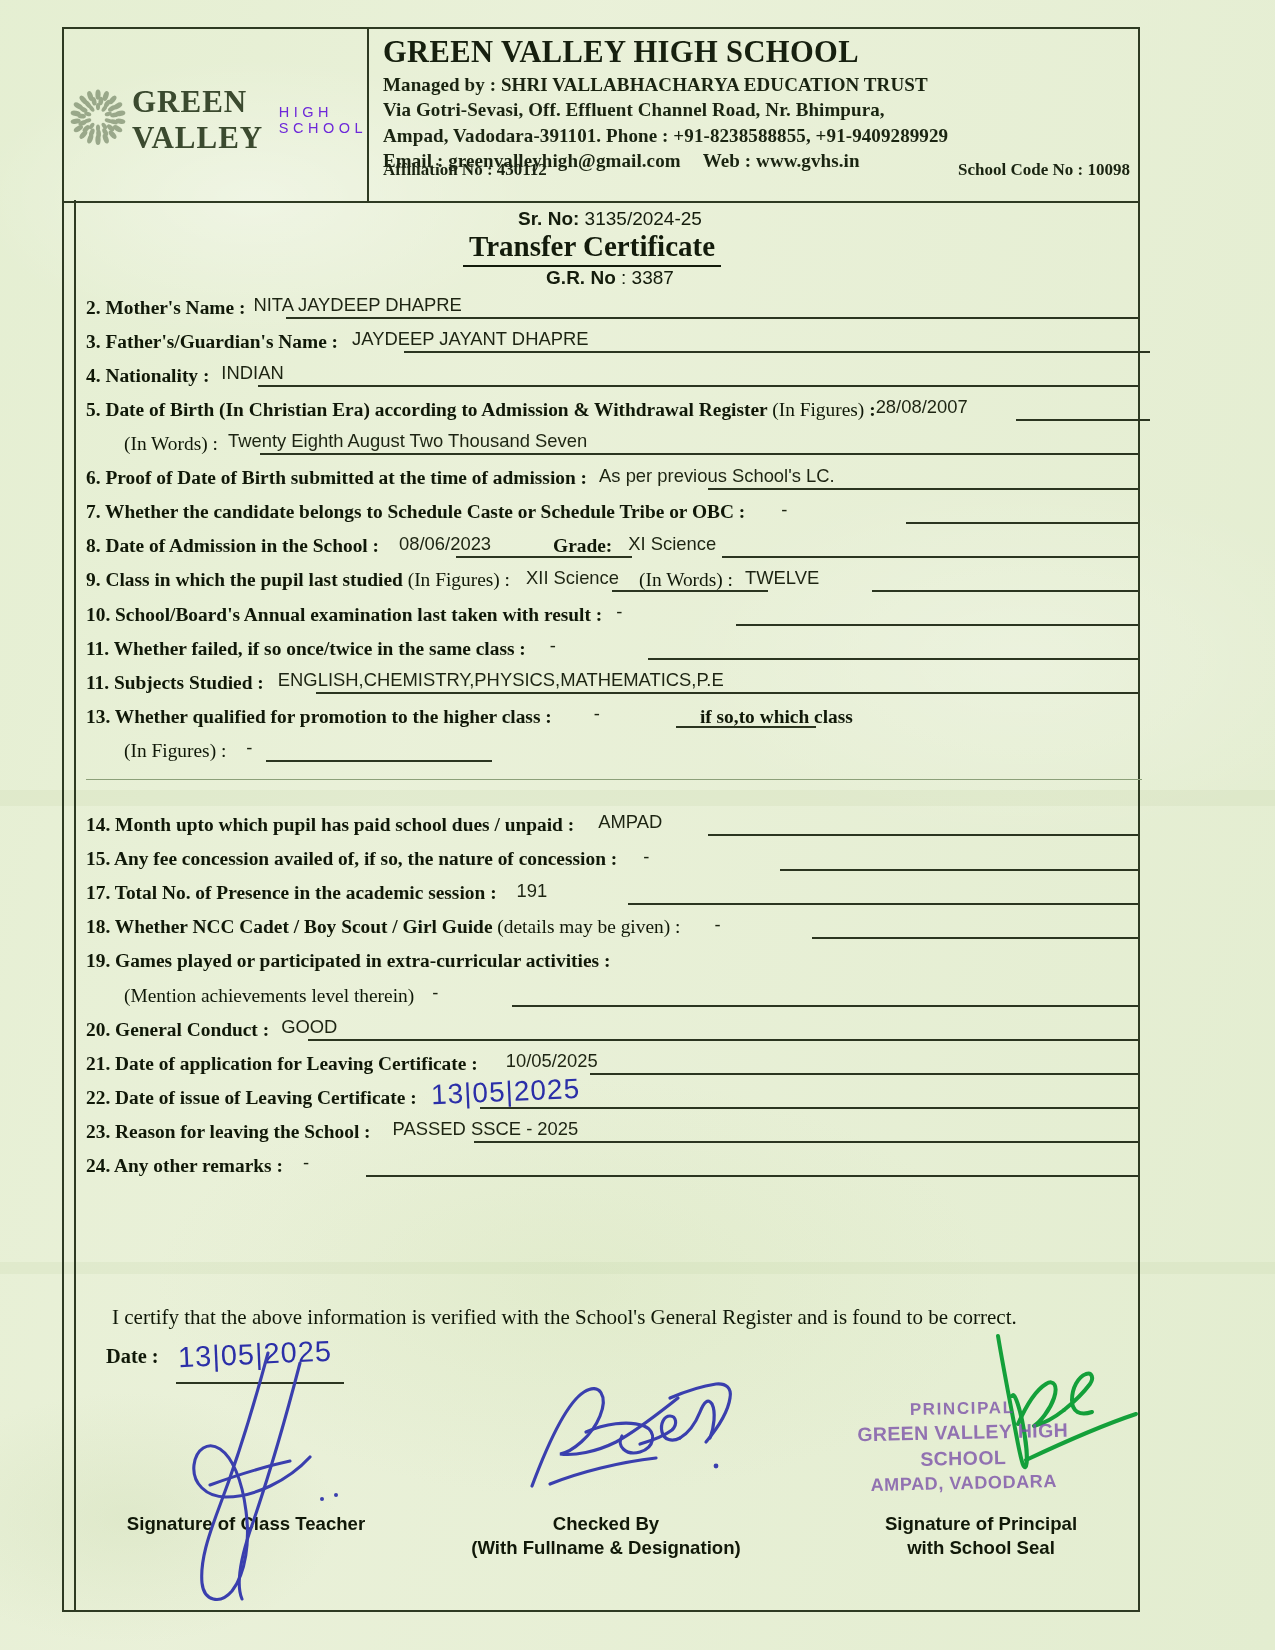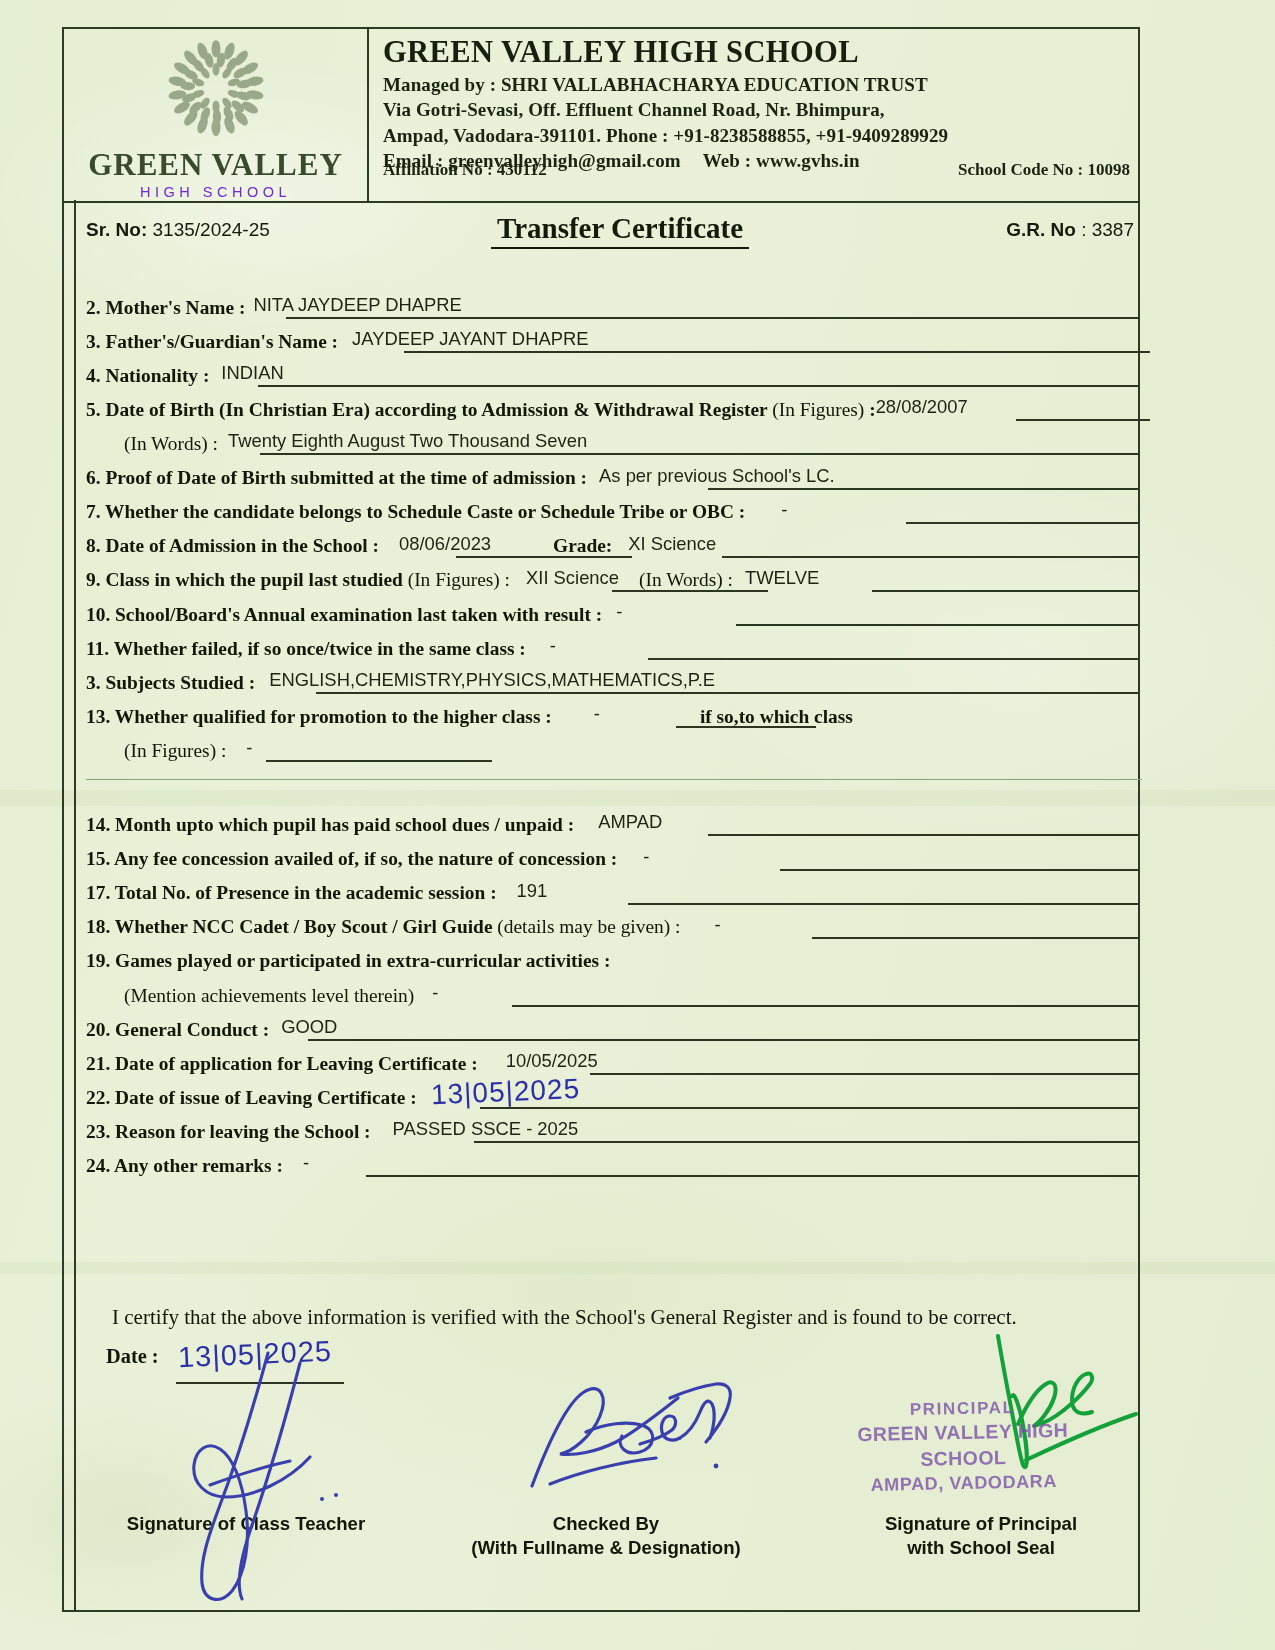--- a/index.html
+++ b/index.html
@@ -54,21 +54,21 @@
     position: absolute;
     left: 64px; top: 29px;
     width: 1074px; height: 172px;
     display: flex;
     z-index: 4;
   }
   .logo-cell {
     width: 305px;
     border-right: 2.5px solid #2e3a22;
     position: relative;
-    display: flex; flex-direction: column;
+    display: flex; 
     align-items: center; justify-content: flex-start;
     padding-top: 8px;
   }
   .logo-mark { width: 118px; height: 108px; opacity: 0.62; }
   .logo-word {
     font-family: "Liberation Serif", serif;
     font-size: 31px; font-weight: 700;
     letter-spacing: 1px;
     color: #3b4a2f;
     margin-top: 2px;
@@ -111,20 +111,21 @@
     border-top: 2.5px solid #2e3a22;
     z-index: 4;
   }
 
   
   .title-row {
     position: absolute;
     left: 86px; top: 208px; width: 1048px; height: 44px;
     display: flex; align-items: center; justify-content: space-between;
     z-index: 4;
+    flex-direction: column;
   }
   .srno, .grno {
     font-family: "Liberation Sans", sans-serif;
     font-size: 19px; color: #141c0c;
   }
   .srno b, .grno b { font-weight: 700; }
   .cert-title {
     font-family: "Liberation Serif", serif;
     font-weight: 700; font-size: 29px;
     color: #131b0b;
@@ -506,21 +507,21 @@
     <span class="ul" style="left:650px; right:4px;"></span>
   </div>
 
   <div class="row">
     <span class="lbl">11. Whether failed, if so once/twice in the same class :</span>
     <span class="val" style="margin-left:20px;">-</span>
     <span class="ul" style="left:562px; right:4px;"></span>
   </div>
 
   <div class="row">
-    <span class="lbl">3. Subjects Studied :</span>
+    <span class="lbl">11. Subjects Studied :</span>
     <span class="val" style="margin-left:10px;">ENGLISH,CHEMISTRY,PHYSICS,MATHEMATICS,P.E</span>
     <span class="ul" style="left:230px; right:4px;"></span>
   </div>
 
   <div class="row">
     <span class="lbl">13. Whether qualified for promotion to the higher class :</span>
     <span class="val" style="margin-left:38px;">-</span>
     <span class="lbl ital" style="margin-left:96px;">if so,to which class</span>
     <span class="ul" style="left:590px; width:140px;"></span>
   </div>

